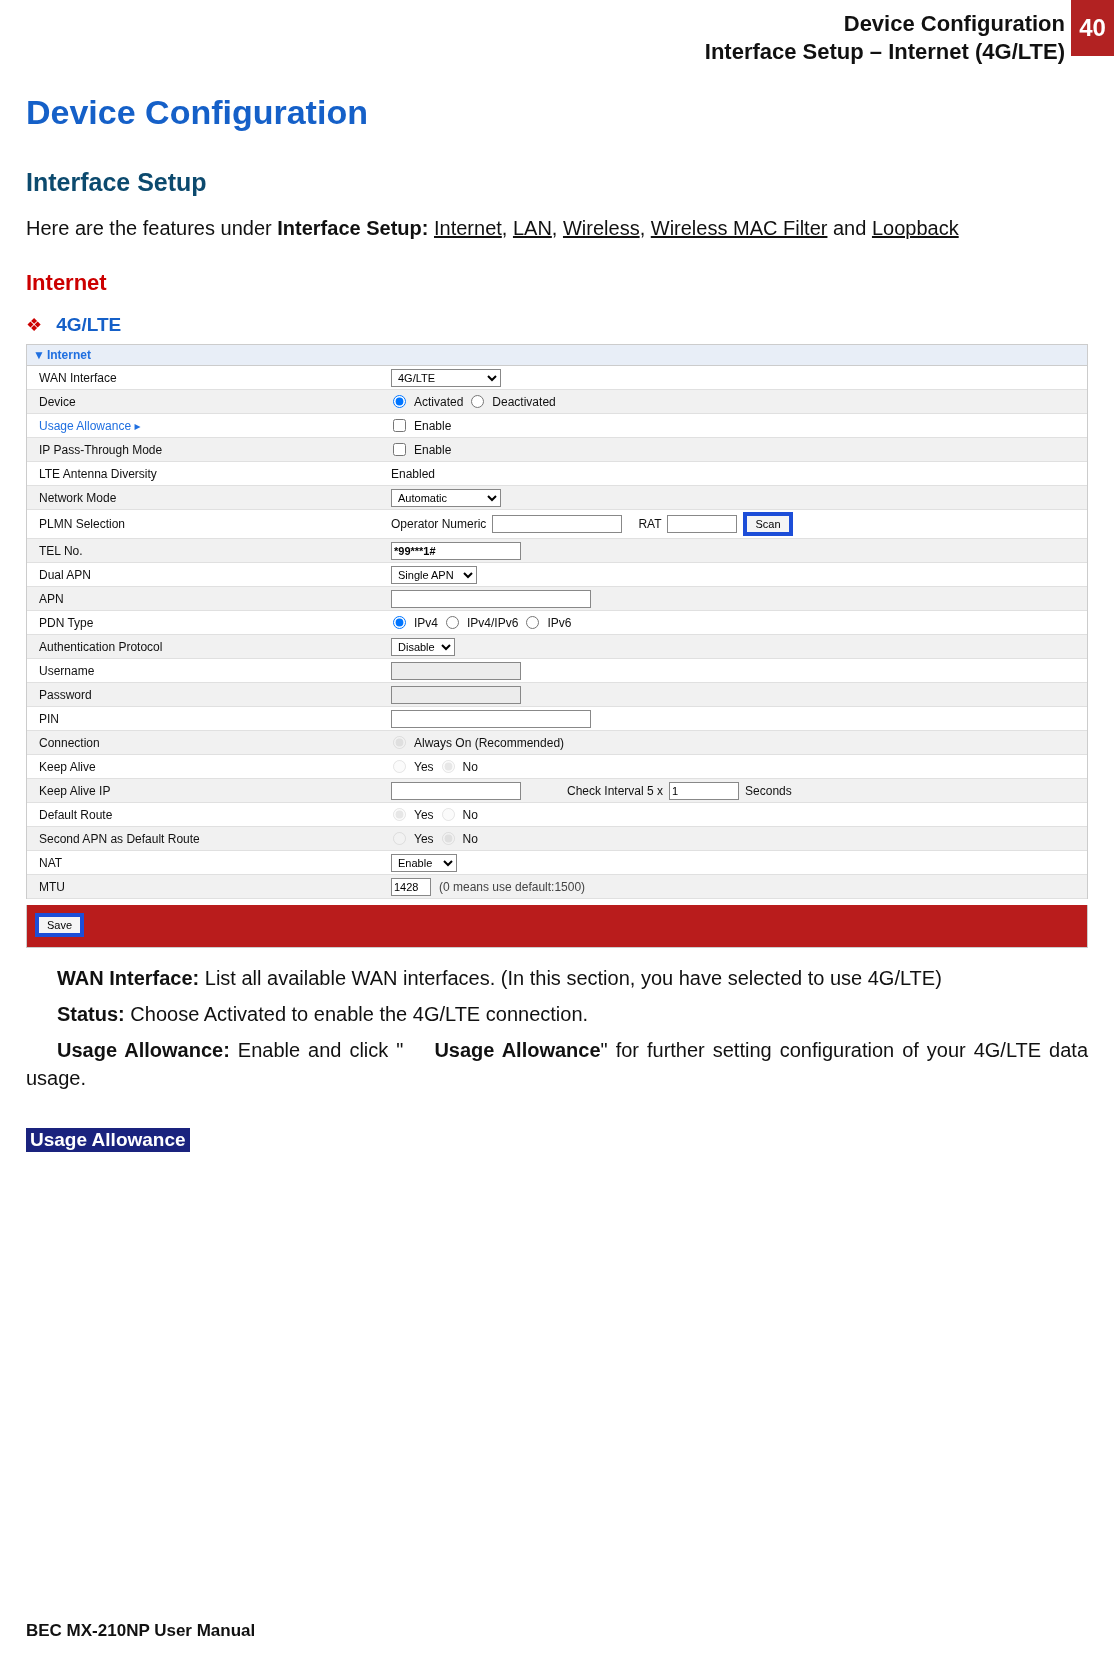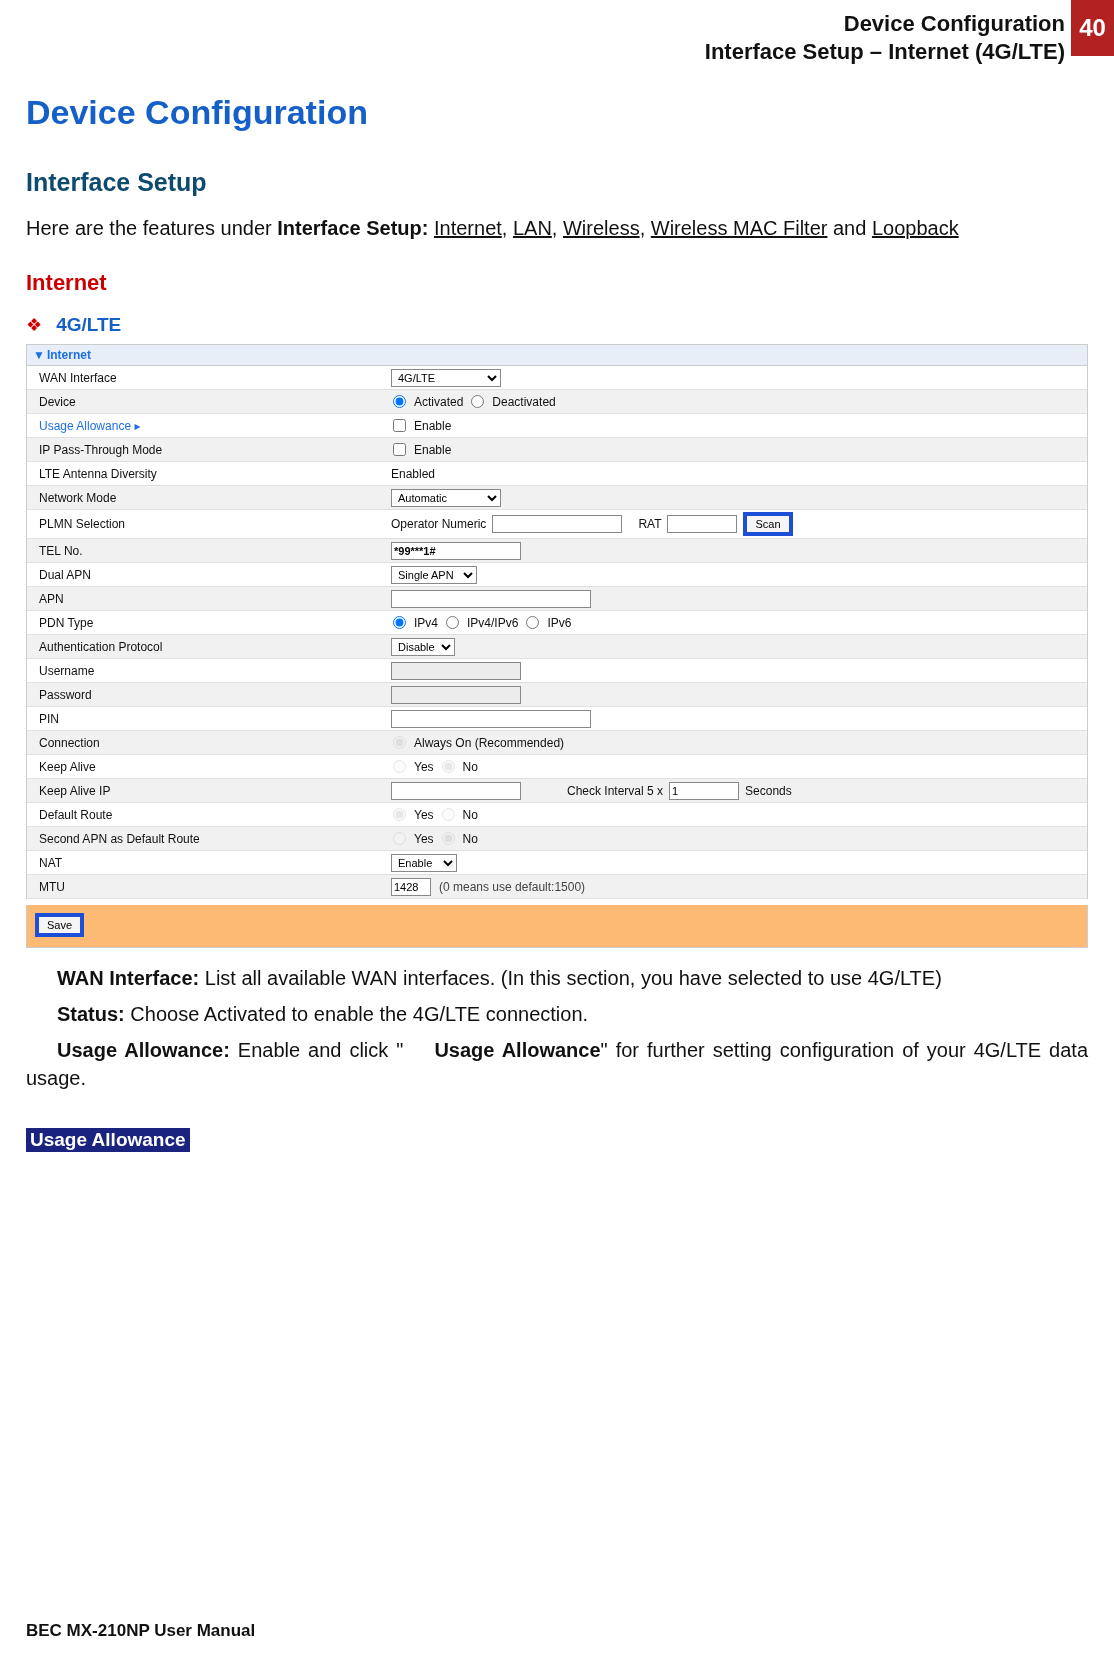--- a/index.html
+++ b/index.html
@@ -149,21 +149,21 @@
   .mtu-note { font-size: 12px; color: #444; margin-left: 2px; }
   input[type=radio], input[type=checkbox] {
     margin: 0 2px 0 2px;
     vertical-align: middle;
   }
   input[type=radio][disabled], input[type=checkbox][disabled] { opacity: 0.55; }
   .save-row {
     border: 1px solid #ccc;
     border-top: none;
     padding: 8px 8px 10px 8px;
-    background: #fdba74;
+    background: #b91c1c;
     margin-bottom: 16px;
   }
   
   .desc {
     font-size: 20px;
     line-height: 1.4;
     margin: 8px 0;
     text-align: justify;
   }
   .desc b { font-weight: bold; margin-left: 31px; }

